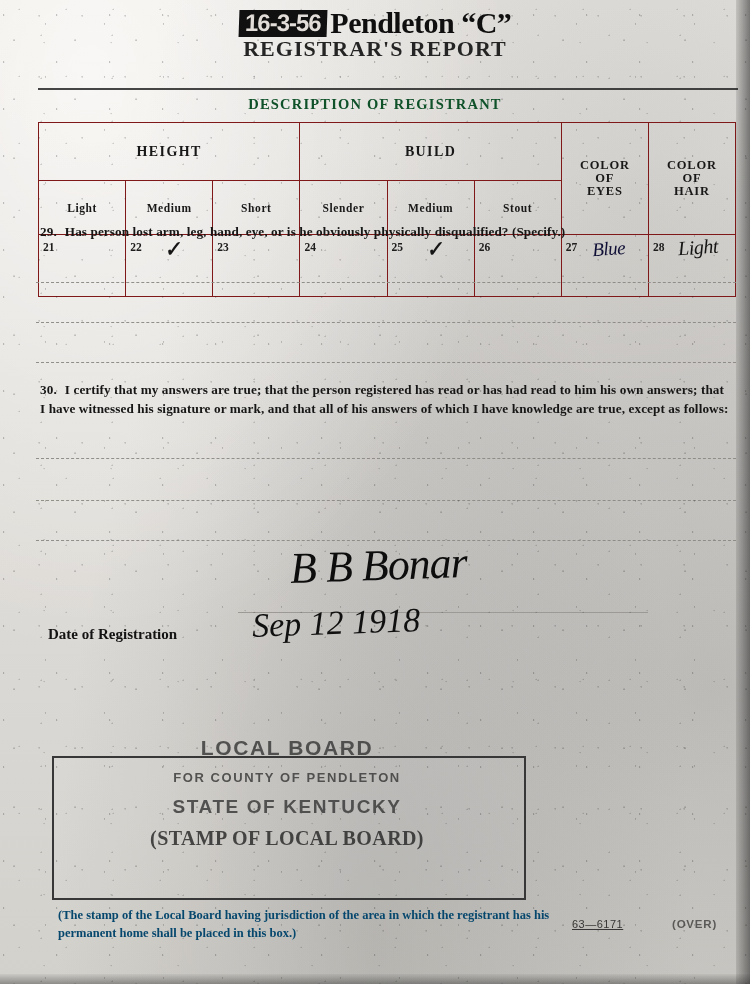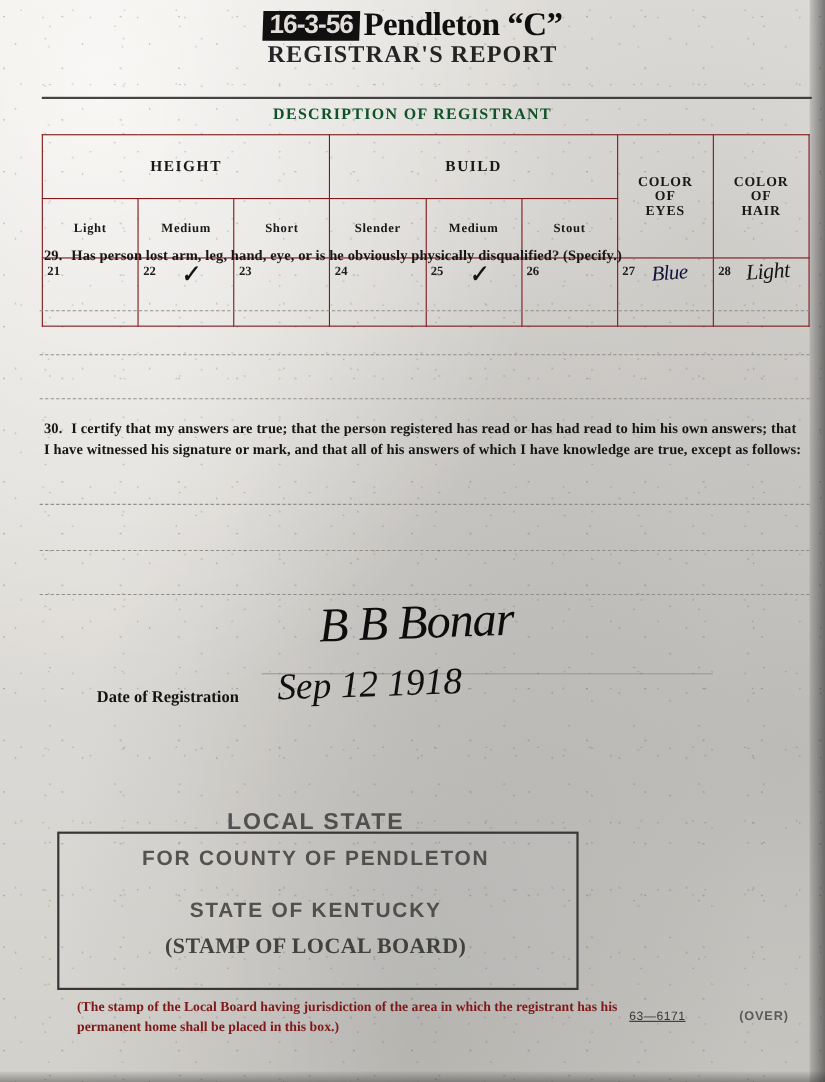--- a/index.html
+++ b/index.html
@@ -244,21 +244,20 @@
     font-weight: bold;
     color: #232323;
   }
   .date-label {
     position: absolute;
     left: 48px;
     top: 626px;
     font-weight: bold;
     font-size: 15px;
     color: #181818;
-    margin-left: 40px;
   }
   .date-val {
     position: absolute;
     left: 252px;
     top: 604px;
     font-family: "Liberation Serif", serif;
     font-style: italic;
     font-size: 34px;
     color: #151515;
     transform: rotate(-2deg);
@@ -285,40 +284,40 @@
     color: #3b3b3b;
     opacity: 0.82;
     font-family: "Liberation Sans", sans-serif;
     font-weight: bold;
   }
   .sl {
     letter-spacing: 1.6px;
     filter: blur(0.35px);
   }
   .sl1 { font-size: 21px; margin-top: 0px; }
-  .sl2 { font-size: 19px; margin-top: 10px; }
-  .sl3 { font-size: 19px; margin-top: 26px; }
+  .sl2 { font-size: 13px; margin-top: 10px; }
+  .sl3 { font-size: 19px; margin-top: 11px; }
   .sl4 { font-size: 19px; margin-top: 11px; }
   .sl5 {
     font-family: "Liberation Serif", serif;
     font-size: 20px;
     letter-spacing: 0.4px;
     margin-top: 9px;
     color: #2b2b2b;
     filter: none;
   }
   .footnote {
     position: absolute;
-    left: 70px;
+    left: 58px;
     top: 906px;
     width: 500px;
     font-weight: bold;
     font-size: 12.5px;
     line-height: 18px;
-    color: #7f1d1d;
+    color: #0c4a6e;
   }
   .formnum {
     position: absolute;
     left: 572px;
     top: 918px;
     font-size: 11px;
     font-family: "Liberation Sans", sans-serif;
     color: #3a3a3a;
     letter-spacing: 0.5px;
     text-decoration: underline;
@@ -442,21 +441,21 @@
     <div class="blank" style="left:36px; top:500px; width:700px;"></div>
     <div class="blank" style="left:36px; top:540px; width:700px;"></div>
 
     <div class="sig">B B Bonar</div>
     <div class="blank solid" style="left:238px; top:612px; width:410px;"></div>
     <div class="date-label">Date of Registration</div>
     <div class="date-val">Sep 12 1918</div>
 
     <div class="stampbox"></div>
     <div class="stamp-lines">
-      <div class="sl sl1">LOCAL STATE</div>
+      <div class="sl sl1">LOCAL BOARD</div>
       <div class="sl sl2">FOR COUNTY OF PENDLETON</div>
       <div class="sl sl3">STATE OF KENTUCKY</div>
       <div class="sl5">(STAMP OF LOCAL BOARD)</div>
     </div>
 
     <div class="footnote">(The stamp of the Local Board having jurisdiction of the area in which the registrant has his permanent home shall be placed in this box.)</div>
     <div class="formnum">63—6171</div>
     <div class="over">(OVER)</div>
 
   </div>

